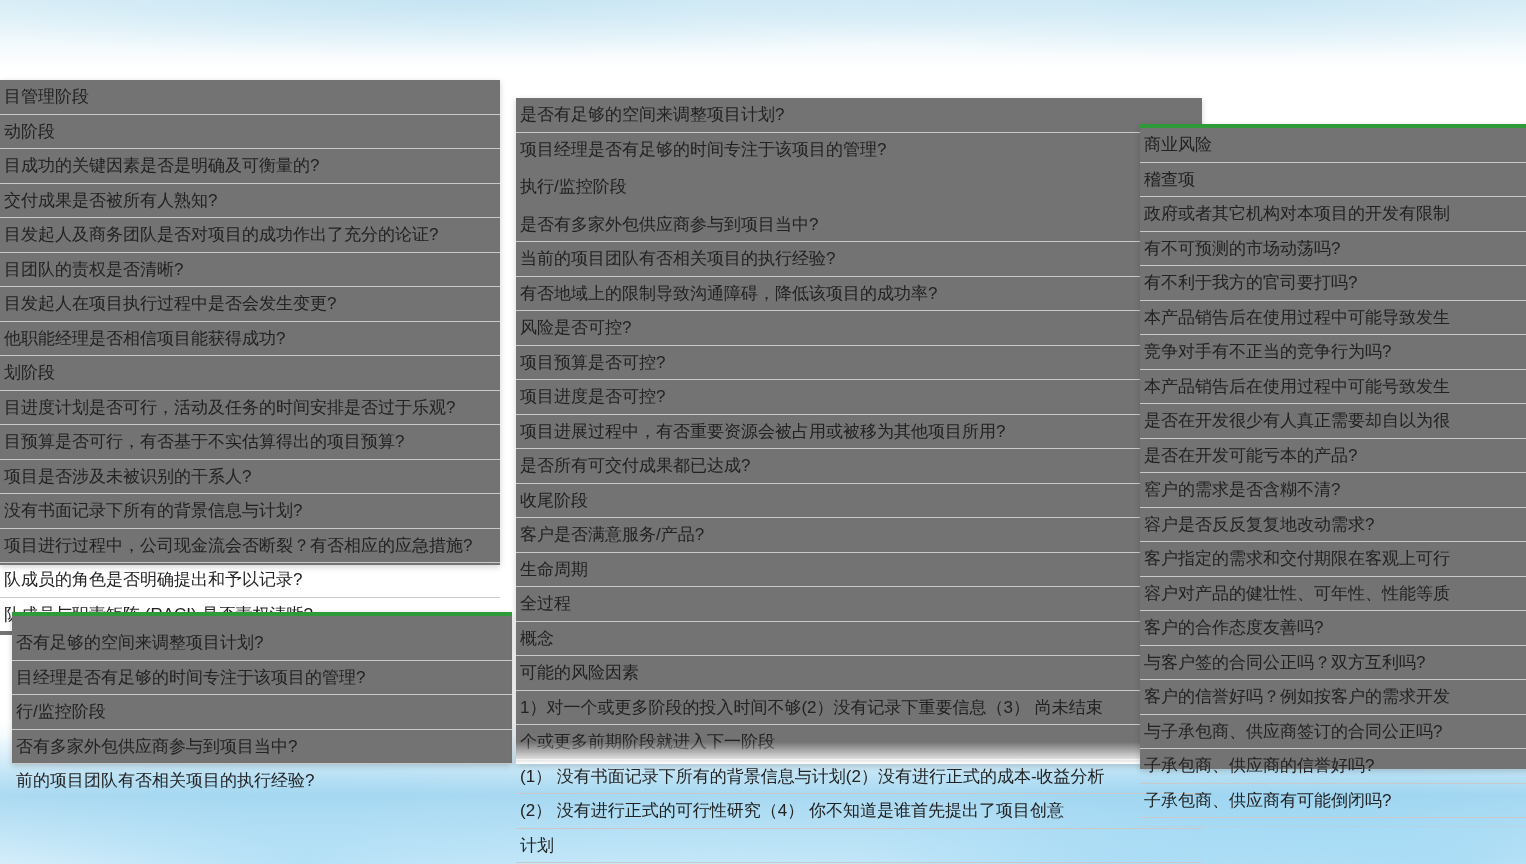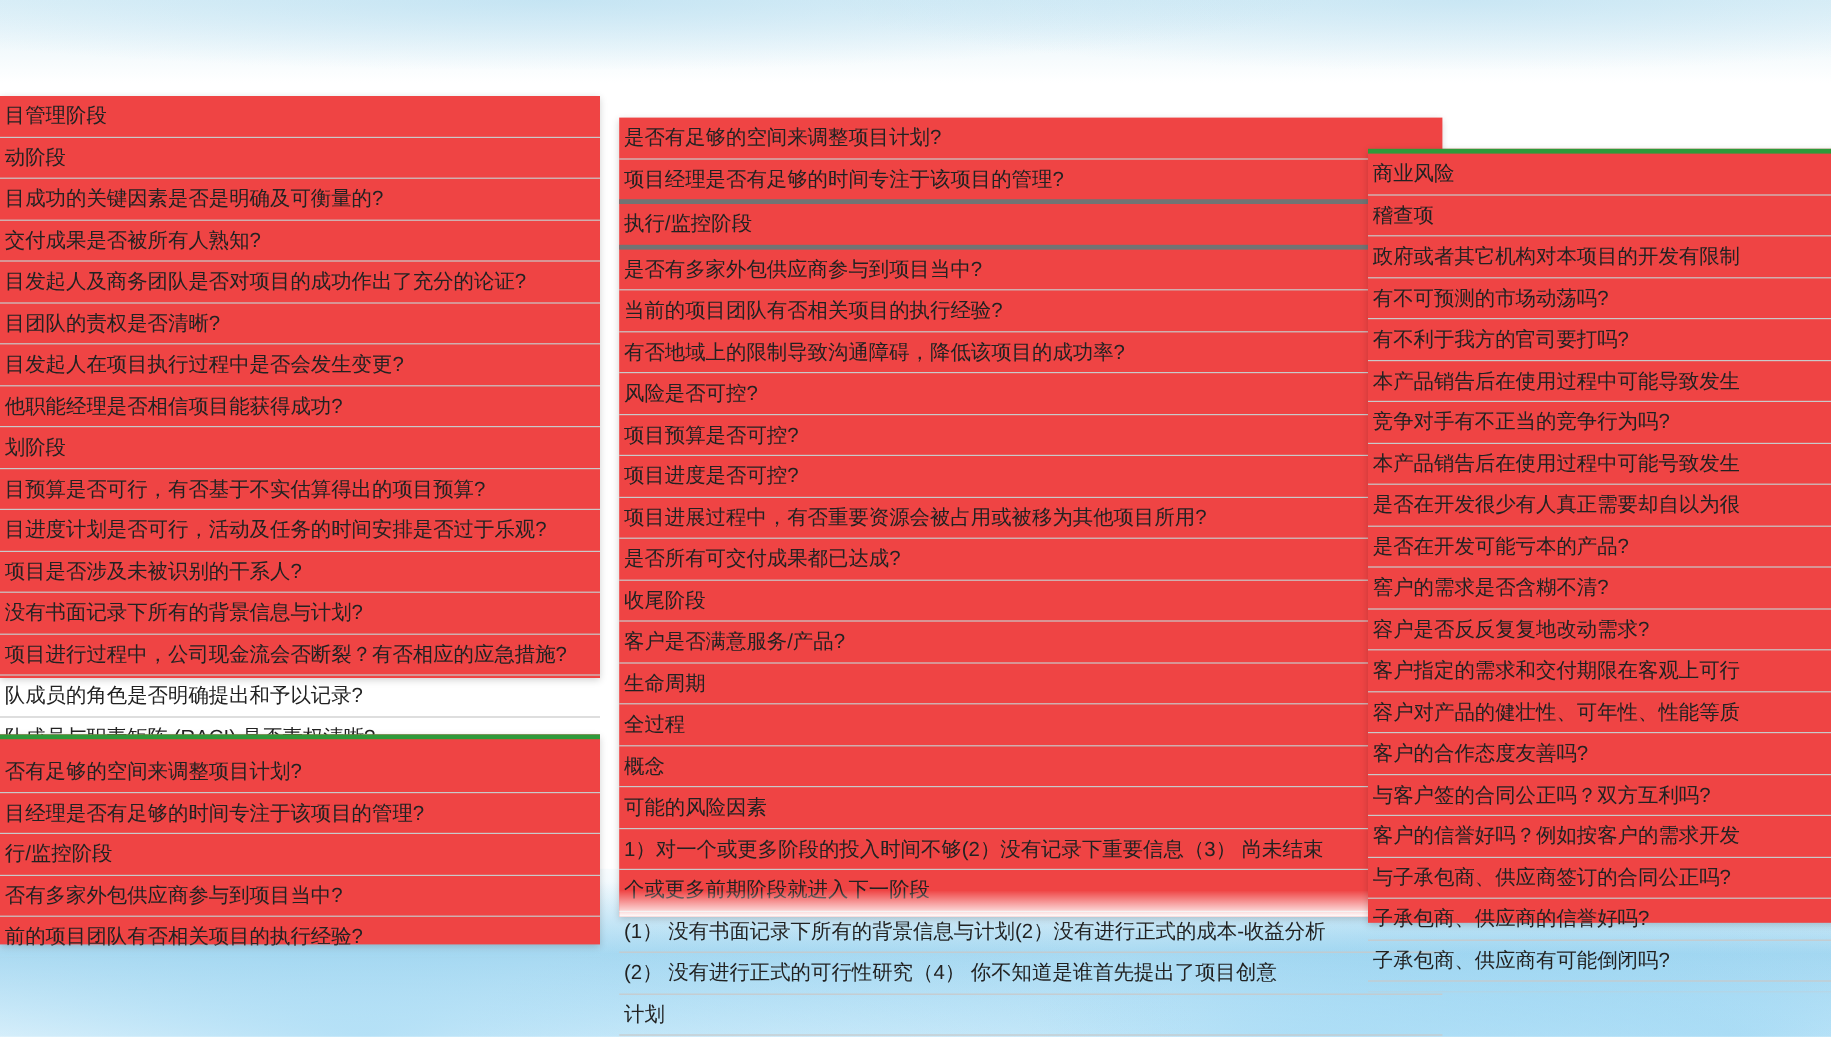--- a/index.html
+++ b/index.html
@@ -31,25 +31,25 @@
     content: "";
     position: absolute;
     left: 0; right: 0; bottom: 0; height: 140px;
     background:
       radial-gradient(ellipse 70% 180% at 20% 100%, rgba(120,200,240,0.55), transparent 65%),
       radial-gradient(ellipse 70% 180% at 70% 110%, rgba(120,200,240,0.55), transparent 65%),
       radial-gradient(ellipse 60% 160% at 95% 100%, rgba(120,200,240,0.5), transparent 65%);
   }
   .panel {
     position: absolute;
-    background: #ef4444;
+    background: #737373;
     box-shadow: 0 2px 6px rgba(0,0,0,0.18);
   }
   .panel-a { left: 0;    top: 80px;  width: 500px; height: 485px; }
-  .panel-b { left: 0;    top: 612px; width: 500px; height: 175px; }
+  .panel-b { left: 12px;    top: 612px; width: 500px; height: 152px; }
   .panel-c { left: 516px; top: 98px;  width: 686px; height: 666px; }
   .panel-d { left: 1140px; top: 124px; width: 400px; height: 645px; }
   .row {
     border-bottom: 1px solid #c9c9c9;
     padding: 4px 6px 4px 4px;
     font-size: 17px;
     line-height: 1.5;
     color: #222;
     white-space: nowrap;
     overflow: hidden;
@@ -86,22 +86,22 @@
   <div>
       <div class="row">目管理阶段</div>
       <div class="row">动阶段</div>
       <div class="row">目成功的关键因素是否是明确及可衡量的?</div>
       <div class="row">交付成果是否被所有人熟知?</div>
       <div class="row">目发起人及商务团队是否对项目的成功作出了充分的论证?</div>
       <div class="row">目团队的责权是否清晰?</div>
       <div class="row">目发起人在项目执行过程中是否会发生变更?</div>
       <div class="row">他职能经理是否相信项目能获得成功?</div>
       <div class="row">划阶段</div>
+      <div class="row">目进度计划是否可行，活动及任务的时间安排是否过于乐观?</div>
       <div class="row">目预算是否可行，有否基于不实估算得出的项目预算?</div>
-      <div class="row">目进度计划是否可行，活动及任务的时间安排是否过于乐观?</div>
       <div class="row">项目是否涉及未被识别的干系人?</div>
       <div class="row">没有书面记录下所有的背景信息与计划?</div>
       <div class="row">项目进行过程中，公司现金流会否断裂？有否相应的应急措施?</div>
       <div class="row">队成员的角色是否明确提出和予以记录?</div>
       <div class="row sep-strong">队成员与职责矩阵 (RACI) 是否责权清晰?</div>
     </div>
 </div>
 
 <div class="panel panel-b">
   <div class="panel-b-top"></div>

